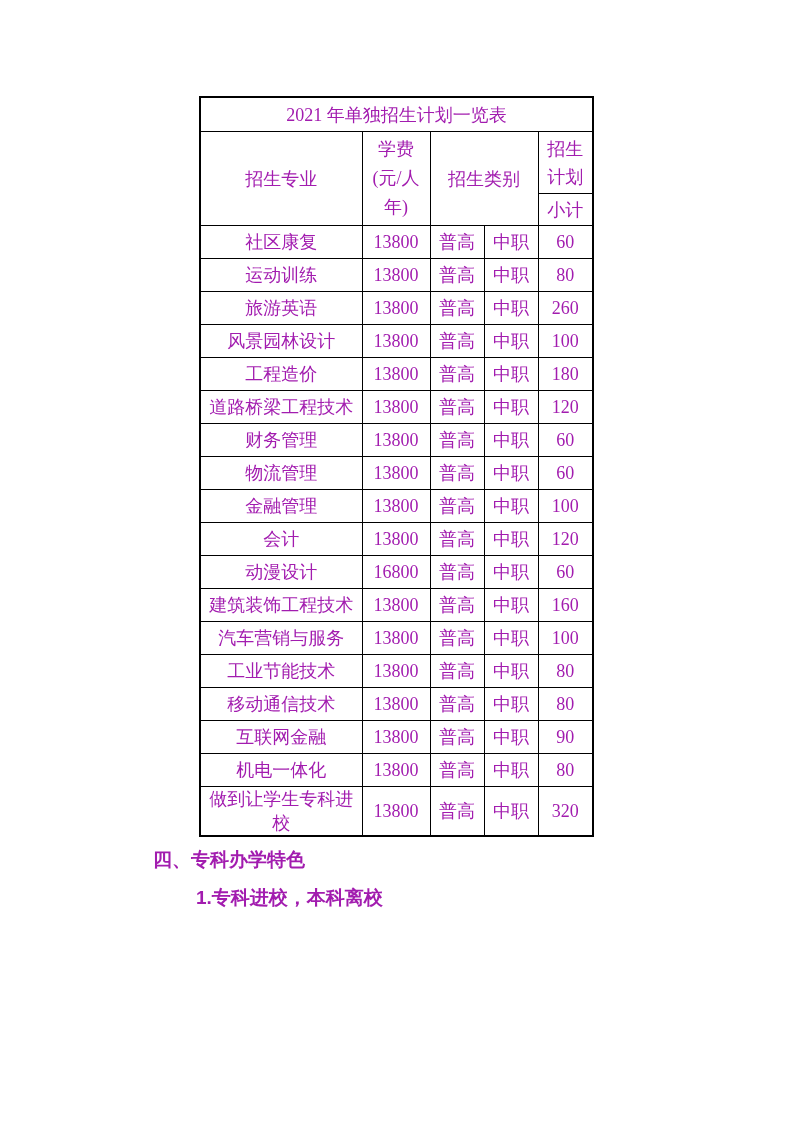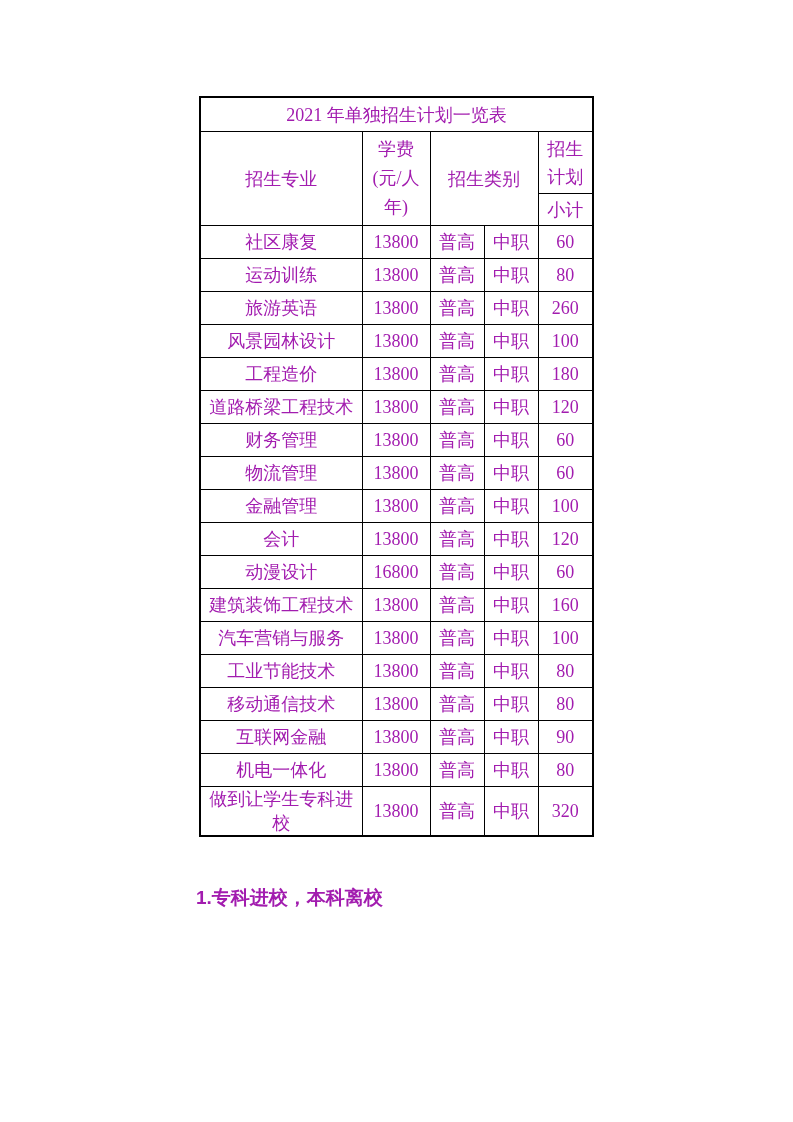--- a/index.html
+++ b/index.html
@@ -212,16 +212,17 @@
         <td>做到让学生专科进校</td>
         <td>13800</td>
         <td>普高</td>
         <td>中职</td>
         <td>320</td>
       </tr>
     </tbody>
   </table>
 
 
+  <div class="h1">四、专科办学特色</div>
   <div class="h2">1.专科进校，本科离校</div>
 
 
 </div>
 
 </body></html>

